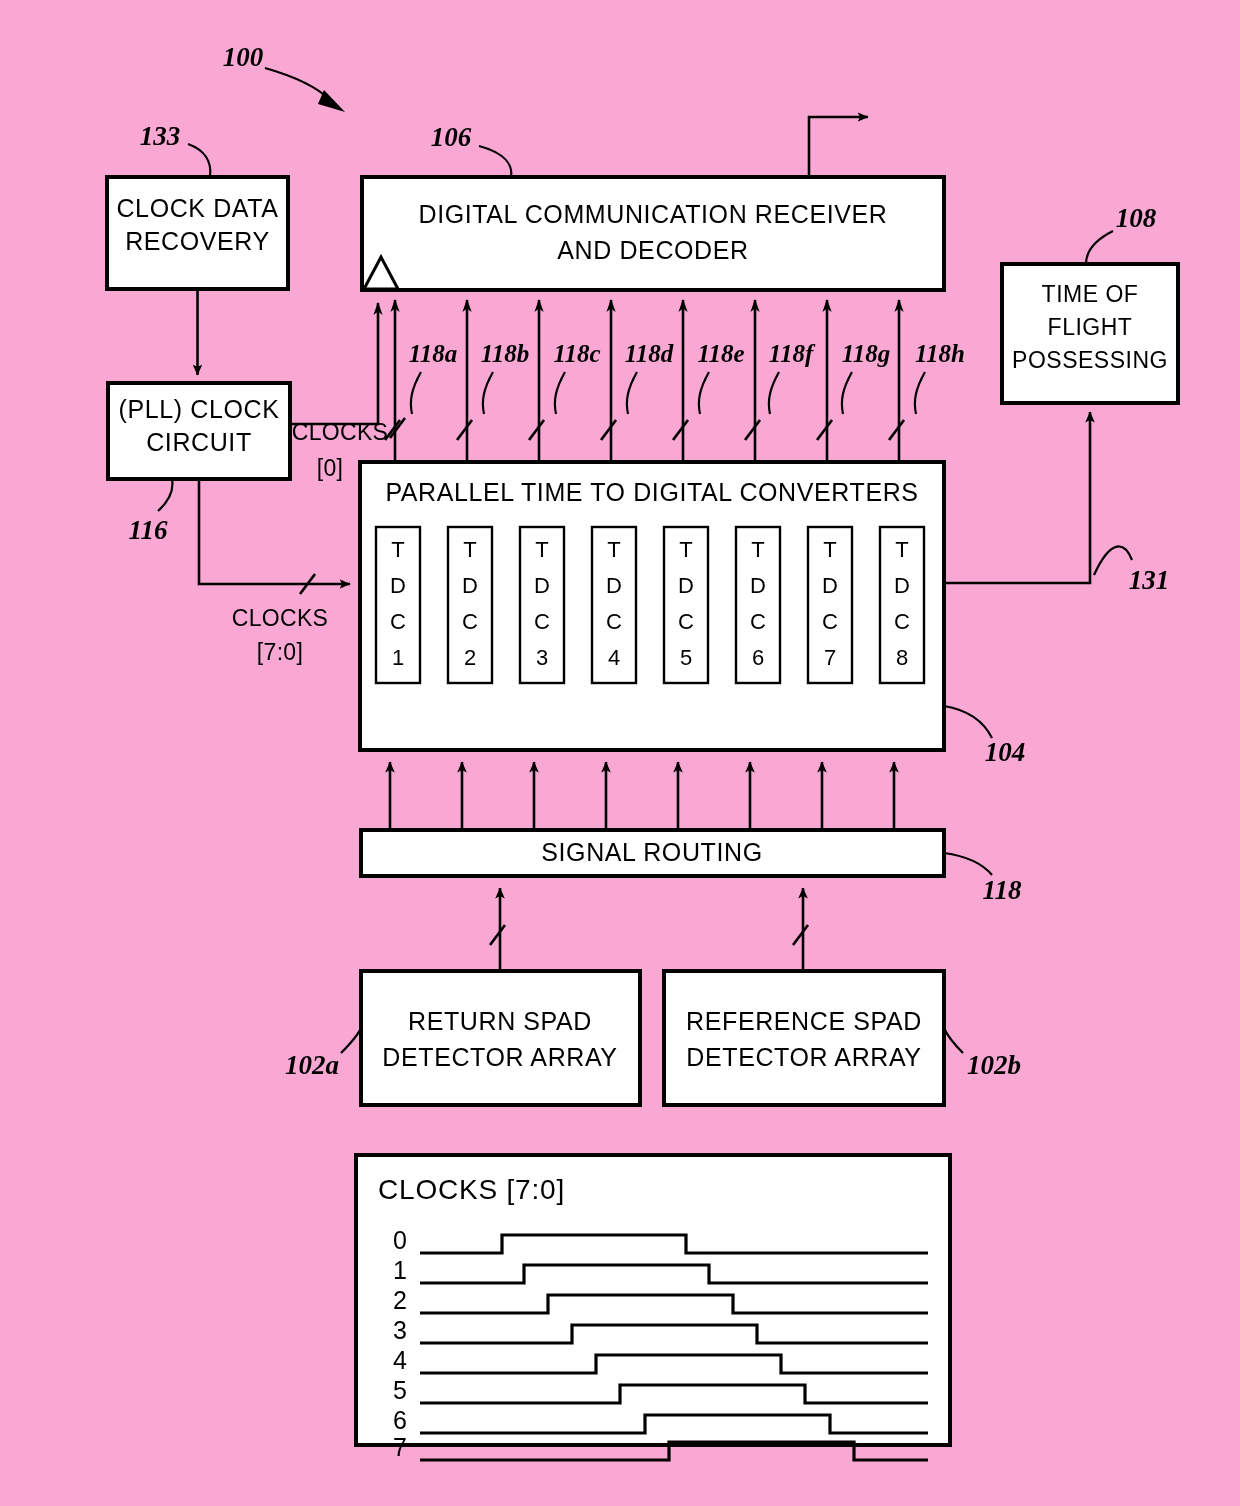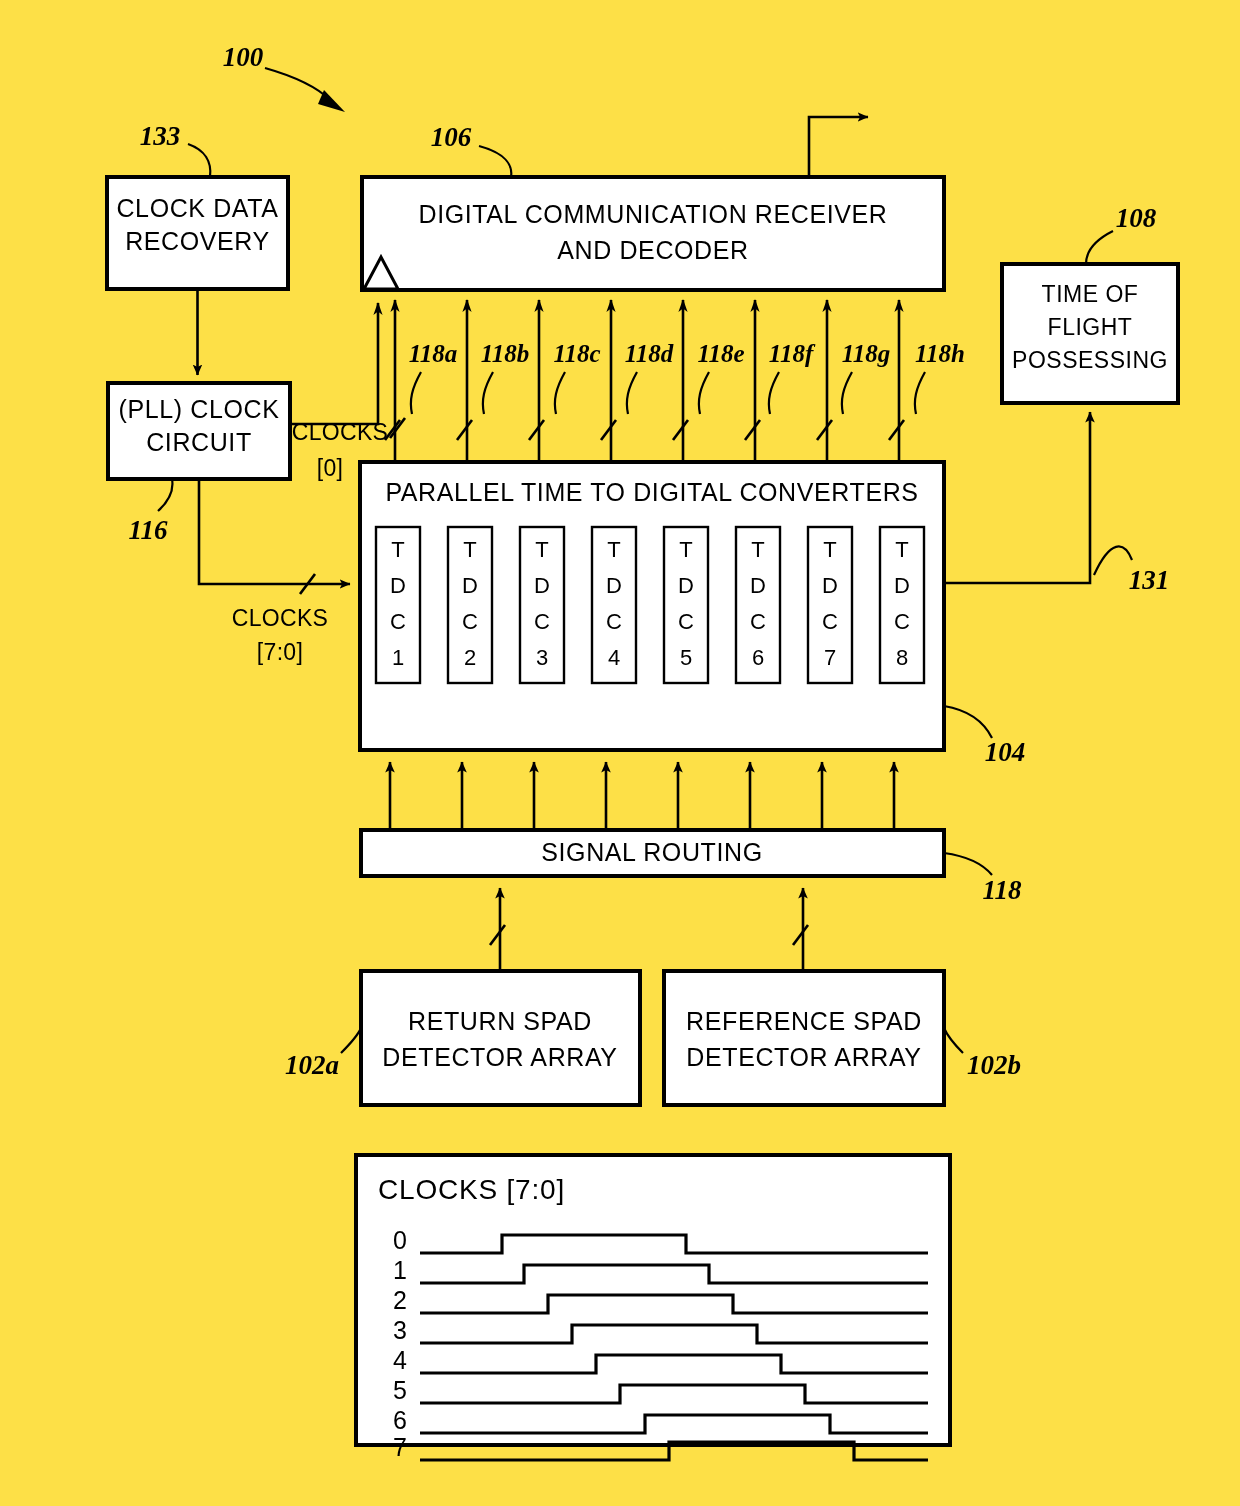--- a/index.html
+++ b/index.html
@@ -8,21 +8,21 @@
     padding: 0;
     background: #ffffff;
   }
   body {
     font-family: "Liberation Sans", sans-serif;
   }
   #figure-root {
     position: relative;
     width: 1240px;
     height: 1506px;
-    background: #fde047;
+    background: #f9a8d4;
     overflow: hidden;
   }
   #figure-svg {
     position: absolute;
     left: 0;
     top: 0;
     width: 1240px;
     height: 1506px;
   }
   

